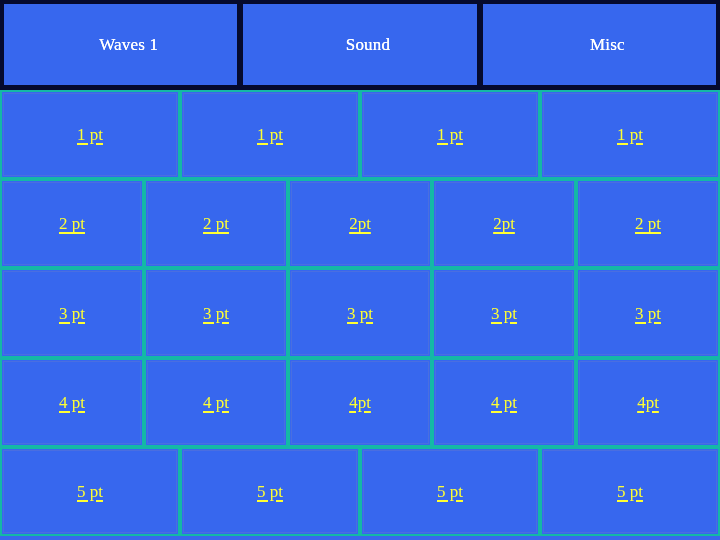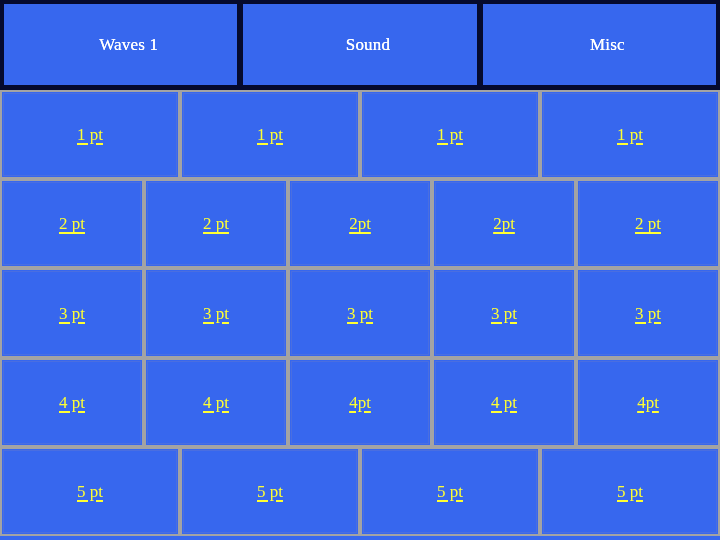--- a/index.html
+++ b/index.html
@@ -67,21 +67,21 @@
   .grid-row {
     flex: 1 1 0;
     display: flex;
     min-height: 0;
   }
   .cell {
     flex: 1 1 0;
     position: relative;
     box-sizing: border-box;
     background: #3767ee;
-    border: 2px solid #a3a3a3;
+    border: 2px solid #14b8a6;
     margin: 0;
     display: flex;
     align-items: center;
     justify-content: center;
     min-width: 0;
   }
   
   .cell::after {
     content: "";
     position: absolute;

